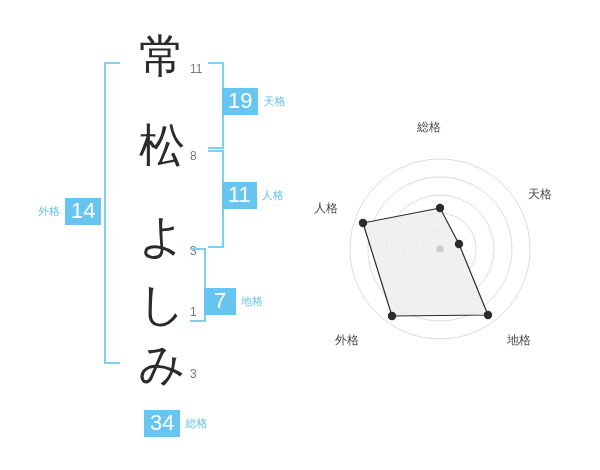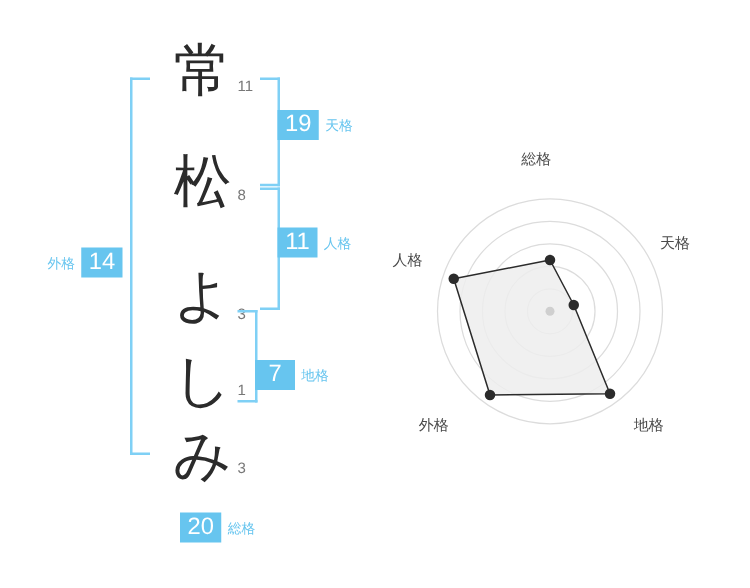--- a/index.html
+++ b/index.html
@@ -46,21 +46,21 @@
   
   .badge-group {
     position: absolute;
     display: flex;
     align-items: center;
     gap: 5px;
   }
   .badge-num {
     background: #67c5ef;
     color: #ffffff;
-    font-size: 19px;
+    font-size: 22px;
     font-weight: normal;
     padding: 2px 6px 3px 6px;
     line-height: 1;
     min-width: 20px;
     text-align: center;
     font-family: "Liberation Sans", sans-serif;
   }
   .badge-label {
     color: #67c5ef;
     font-size: 11px;
@@ -146,21 +146,21 @@
     <span class="badge-label">人格</span>
   </div>
 
   <div class="bracket bracket-right" style="left:190px; top:248px; width:14px; height:70px;"></div>
   <div class="badge-group" style="left:204px; top:288px;">
     <span class="badge-num">7</span>
     <span class="badge-label">地格</span>
   </div>
 
   <div class="badge-group" style="left:144px; top:410px;">
-    <span class="badge-num">20</span>
+    <span class="badge-num">34</span>
     <span class="badge-label">総格</span>
   </div>
 </div>
 
 <div id="radar-panel">
 
   <svg id="radar-svg" width="300" height="470" viewBox="0 0 300 470">
     <g>
       <circle cx="140" cy="249" r="90" fill="none" stroke="#dcdcdc" stroke-width="1"></circle>
       <circle cx="140" cy="249" r="72" fill="none" stroke="#dcdcdc" stroke-width="1"></circle>

